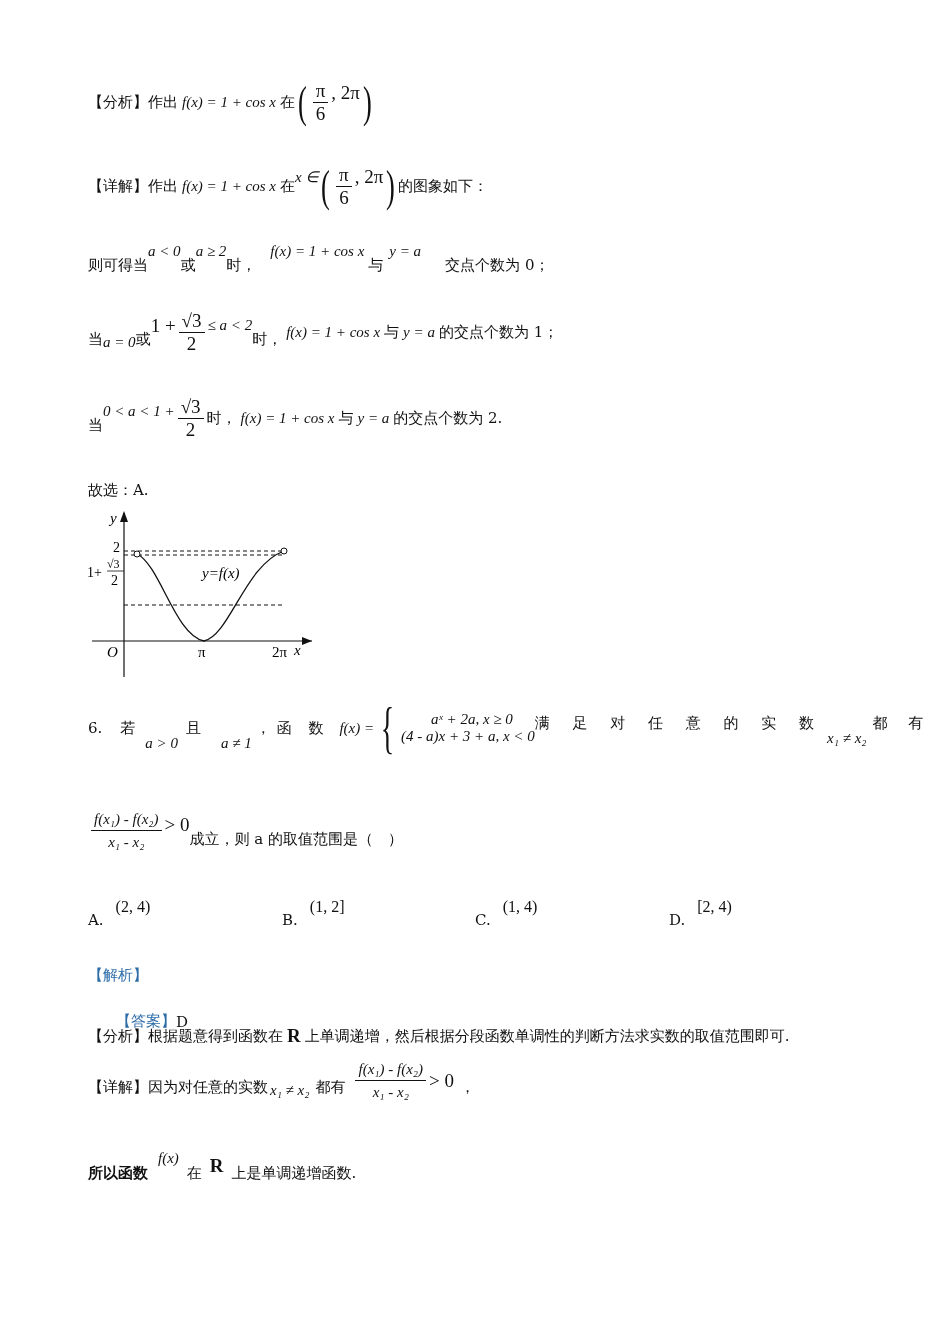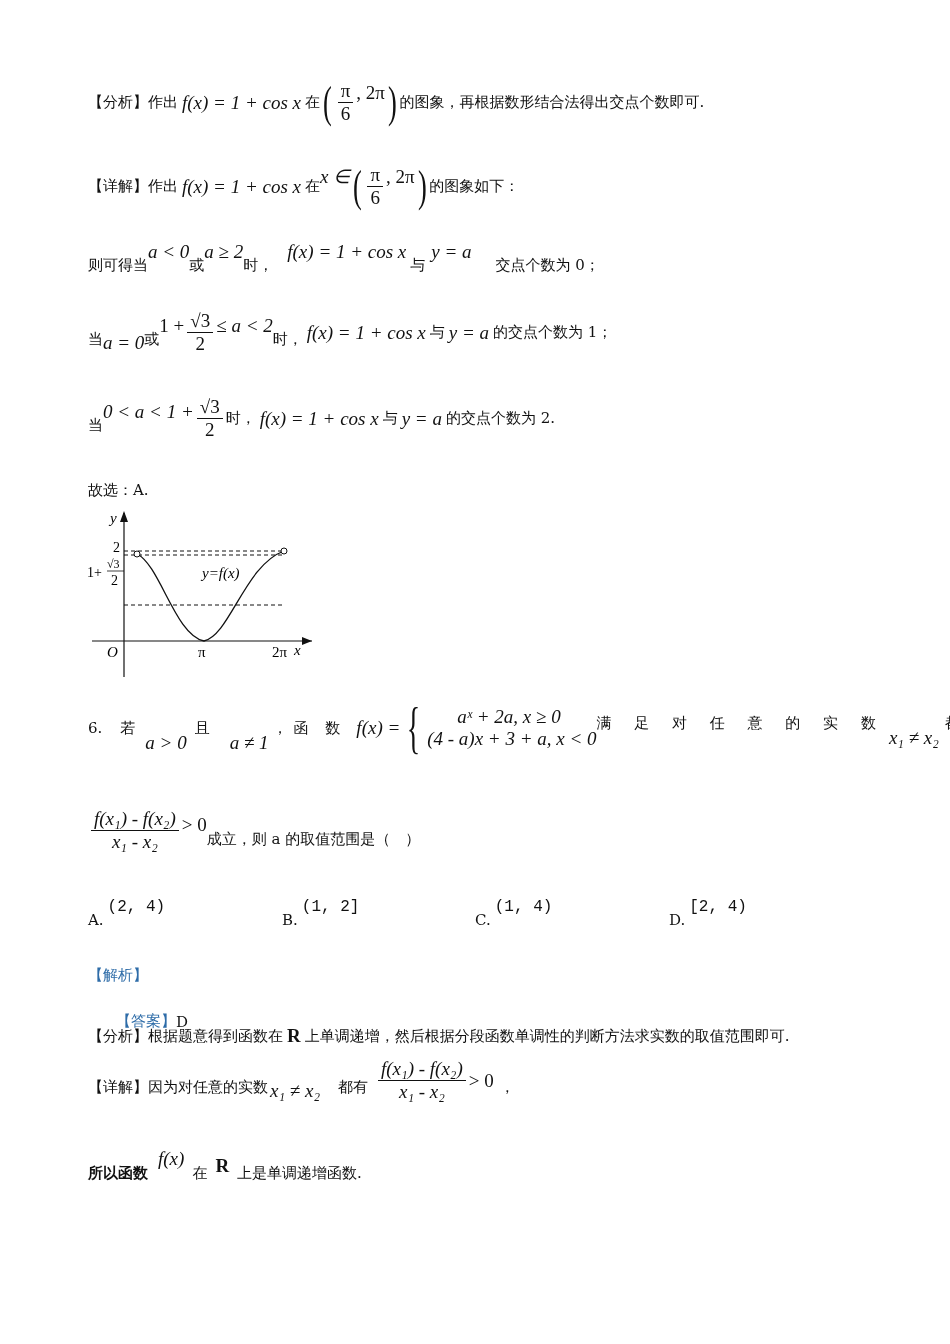--- a/index.html
+++ b/index.html
@@ -1,46 +1,45 @@
 <!DOCTYPE html>
 <html><head>
 <meta charset="utf-8">
 <style>
   html, body { margin:0; padding:0; background:#ffffff; }
   body { width:950px; height:1344px; position:relative; overflow:hidden;
          font-family:"DejaVu Serif", "Liberation Serif", serif; color:#111; font-size:15px; }
   .line { position:absolute; left:88px; white-space:nowrap; display:flex; align-items:center; }
-  .m { font-family:"Liberation Serif", serif; font-style:italic; font-size:19px; }
+  .m { font-family:"Liberation Serif", serif; font-style:italic; font-size:15px; }
   .mr { font-family:"Liberation Serif", serif; font-size:19px; }
   .frac { display:inline-flex; flex-direction:column; align-items:center; margin:0 3px; vertical-align:middle; }
   .frac .num { border-bottom:1px solid #111; padding:0 3px; line-height:22px; }
   .frac .den { padding:0 3px; line-height:22px; }
   .paren { font-size:44px; font-family:"Liberation Serif", serif; font-weight:200; line-height:1; transform:scaleX(0.6); display:inline-block; }
   .tag-blue { color:#2e6ca8; }
   .opt { position:absolute; top:898px; display:flex; align-items:flex-start; }
   .opt .lbl { margin-top:13px; }
-  .opt .val { font-family:Liberation Mono, monospace; font-size:16px; margin-left:4px; }
+  .opt .val { font-family:Liberation Serif, serif; font-size:16px; margin-left:12px; }
   svg text { font-family:"Liberation Serif", serif; }
 </style>
 </head>
 <body>
 
 <div class="line" style="top:80px;">
   <span>【分析】</span>
   <span>作出</span>
   <span class="m" style="margin:0 4px;">f(x) = 1 + cos x</span>
   <span>在</span>
   <span class="paren">(</span>
   <span class="frac mr">
     <span class="num">π</span>
     <span class="den">6</span>
   </span>
   <span class="mr" style="position:relative;top:-10px;">, 2π</span>
   <span class="paren">)</span>
-  <span>的图象，再根据数形结合法得出交点个数即可.</span>
 </div>
 
 <div class="line" style="top:164px;">
   <span>【详解】</span>
   <span>作出</span>
   <span class="m" style="margin:0 4px;">f(x) = 1 + cos x</span>
   <span>在</span>
   <span class="m" style="position:relative;top:-10px;">x ∈</span>
   <span class="paren">(</span>
   <span class="frac mr">
@@ -184,21 +183,21 @@
   <span>【分析】</span>
   <span>根据题意得到函数在</span>
   <span class="mr" style="font-weight:bold;margin:0 4px;">R</span>
   <span>上单调递增，然后根据分段函数单调性的判断方法求实数的取值范围即可.</span>
 </div>
 
 <div class="line" style="top:1058px;">
   <span style="margin-top:14px;">【详解】</span>
   <span style="margin-top:14px;">因为对任意的实数</span>
   <span class="m" style="margin-top:20px;margin-left:2px;">x₁ ≠ x₂</span>
-  <span style="margin-top:14px;margin-left:18px;">都有</span>
+  <span style="margin-top:14px;margin-left:6px;">都有</span>
   <span class="frac m" style="margin-left:10px;">
     <span class="num">f(x₁) - f(x₂)</span>
     <span class="den">x₁ - x₂</span>
   </span>
   <span class="mr">&gt; 0</span>
   <span style="margin-left:6px;margin-top:14px;">，</span>
 </div>
 
 <div class="line" style="top:1148px;">
   <span style="margin-top:16px;font-weight:bold;">所以函数</span>

